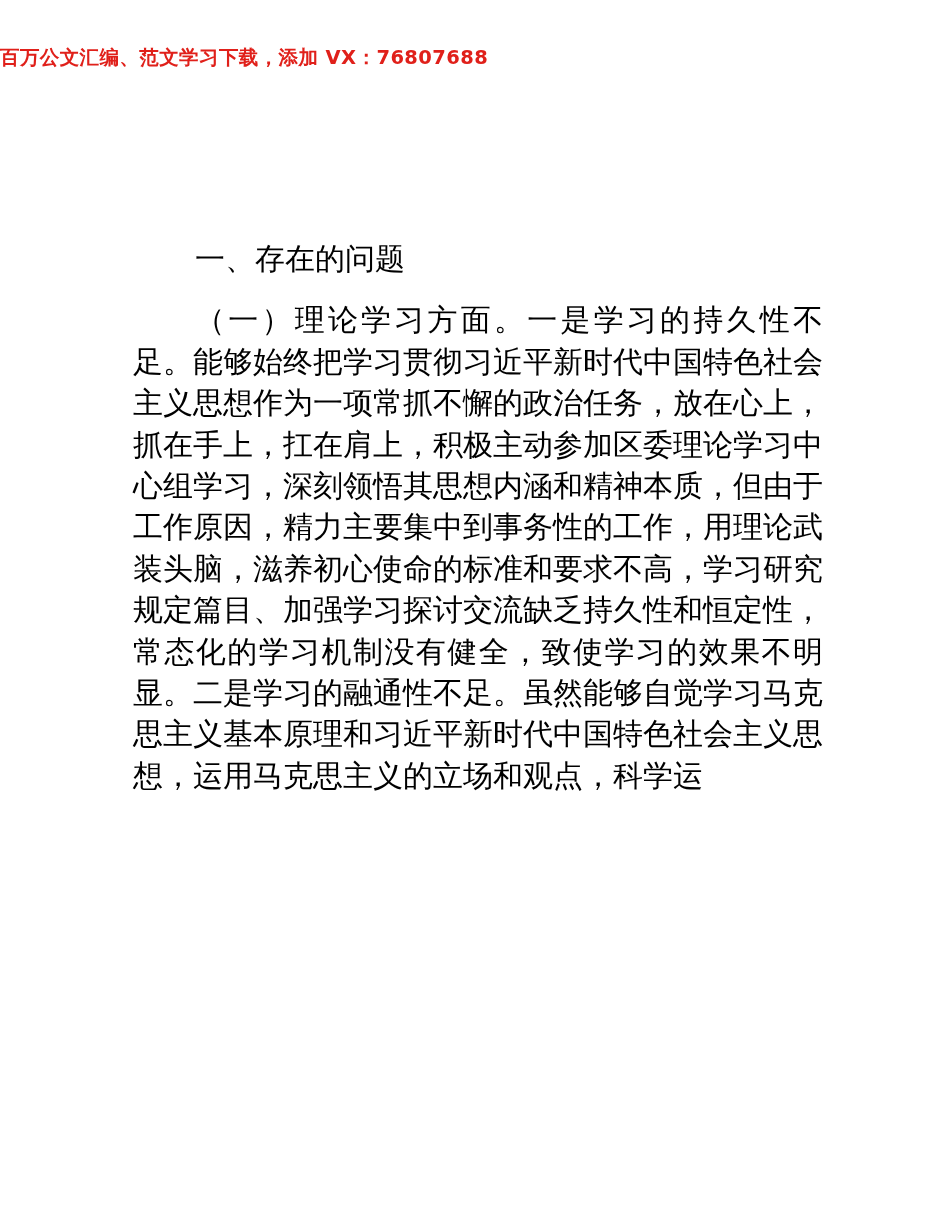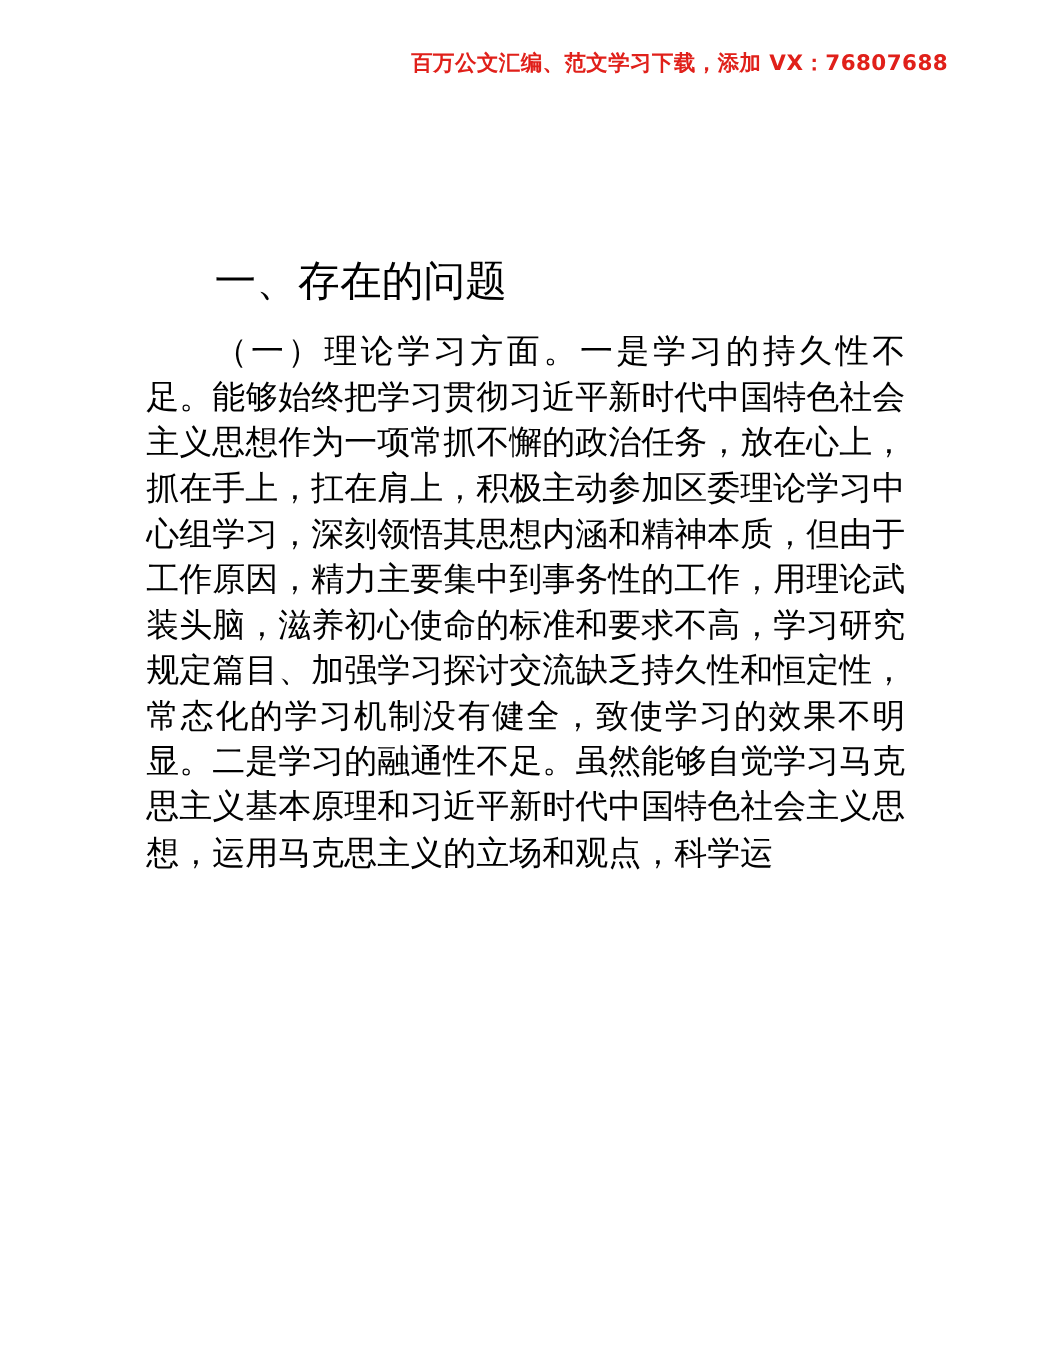--- a/index.html
+++ b/index.html
@@ -21,21 +21,21 @@
     overflow: hidden;
     box-sizing: border-box;
   }
 
   
   .promo-header {
     position: absolute;
     top: 45px;
     left: 0;
     width: 862px;
-    text-align: right;
+    text-align: left;
     font-size: 19.5px;
     font-weight: 700;
     letter-spacing: 0.4px;
     white-space: nowrap;
     line-height: 1.3;
   }
 
   
   .doc-title {
     position: absolute;
@@ -68,26 +68,25 @@
     text-align-last: left;
     margin: 0;
     letter-spacing: 0px;
     word-break: break-all;
   }
   .para.indent {
     text-indent: 62px;
   }
 
   .heading {
-    font-size: 38px;
+    font-size: 30px;
     line-height: 41.4px;
     margin: 0;
     text-indent: 62px;
     font-weight: 400;
-    font-family: Liberation Mono, monospace;
   }
 
   .gap-before-heading { margin-top: 20px; }
   .gap-after-heading  { margin-top: 20px; }
 </style>
 </head>
 <body>
 
 <div class="page">
 

